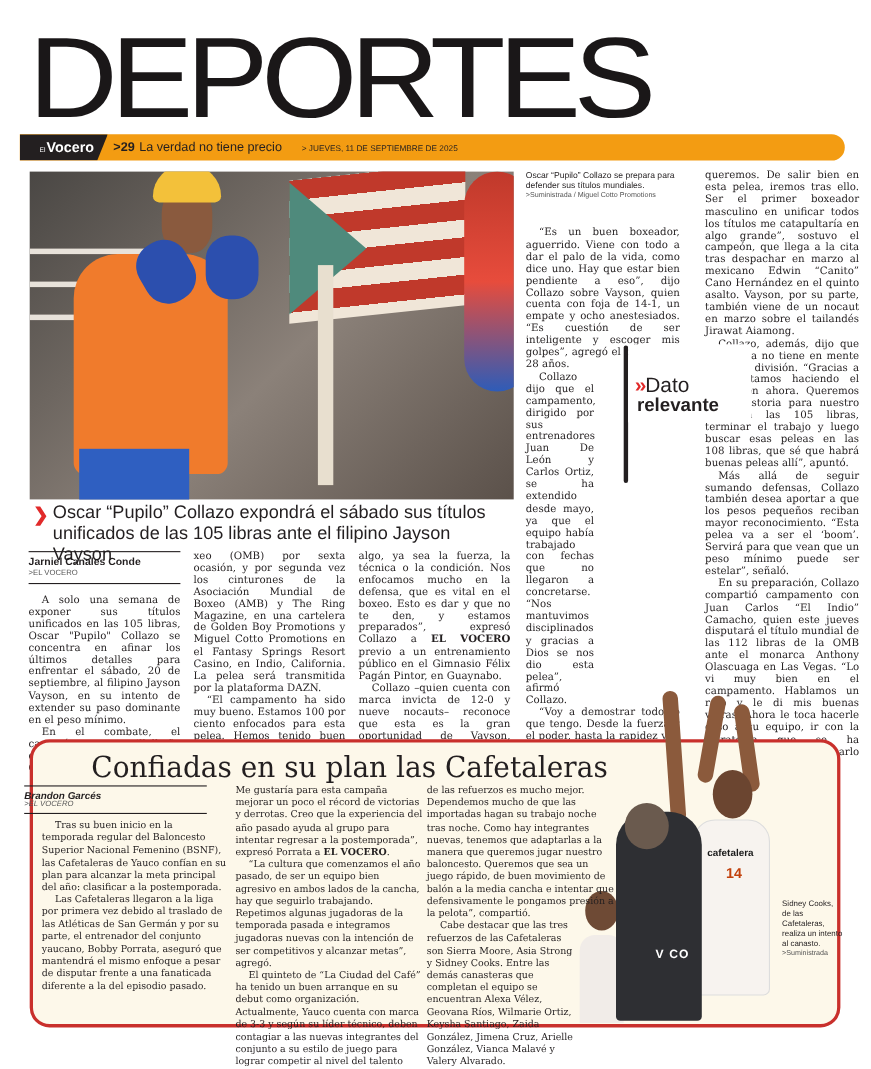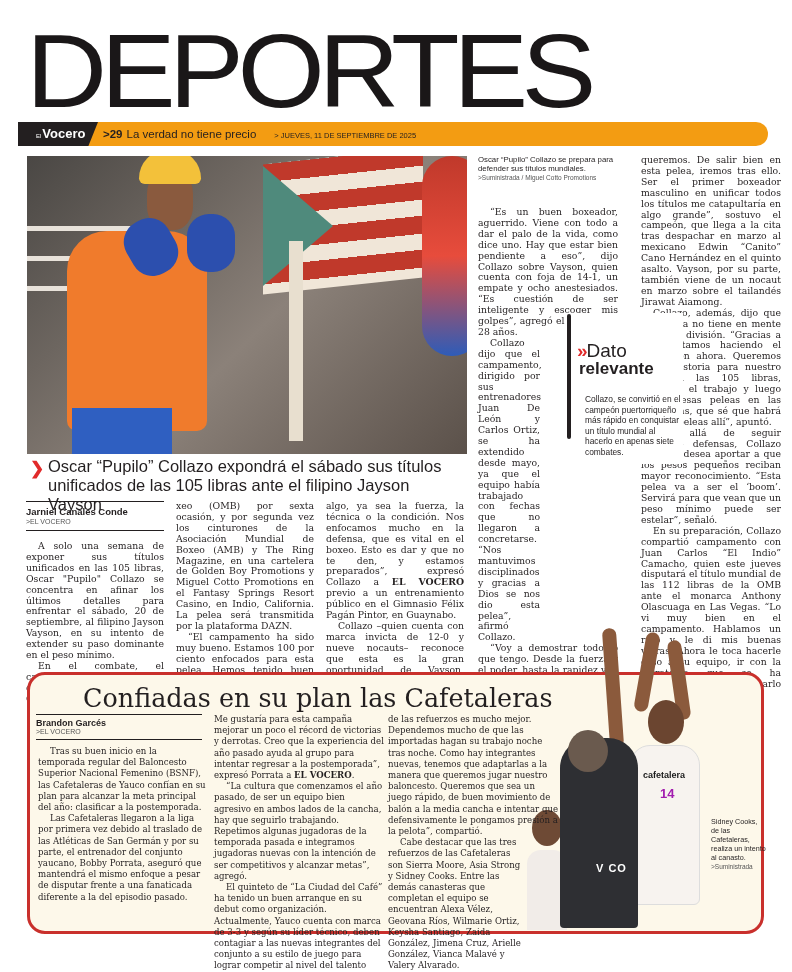--- a/index.html
+++ b/index.html
@@ -62,36 +62,36 @@
   .dato-bar { position: absolute; left: 567px; top: 314px; width: 4px; height: 125px; background: #231f20; border-radius: 2px; }
   .dato .t1 { font-family: "Liberation Sans", sans-serif; font-size: 19px; line-height: 19px; display: block; padding-left: 6px; margin-top: 28px; }
   .dato .t1 .ch { color: #e12a2a; font-weight: 700; letter-spacing: -3px; margin-right: 2px; }
   .dato .t2 { font-family: "Liberation Sans", sans-serif; font-size: 17px; font-weight: 700; line-height: 18px; display: block; padding-left: 8px; }
   .dato .body { font-family: "Liberation Sans", sans-serif; font-size: 8.4px; line-height: 10.6px; margin-top: 16px; padding-left: 14px; }
 
   .box { position: absolute; left: 27px; top: 672px; width: 737px; height: 262px; background: #fdf8ea;
     border: 3.5px solid #c9302c; border-radius: 18px; overflow: hidden; }
   .box-title { position: absolute; left: 83px; top: 682px; font-family: "DejaVu Serif", serif; font-size: 26.5px; line-height: 32px; color: #231f20; white-space: nowrap; transform: scaleX(0.96); transform-origin: left; }
 
-  .byline2 { position: absolute; left: 36px; top: 714px; width: 166px; border-top: 1.5px solid #231f20; border-bottom: 1.5px solid #231f20; padding: 3px 0 4px; }
+  .byline2 { position: absolute; left: 22px; top: 714px; width: 166px; border-top: 1.5px solid #231f20; border-bottom: 1.5px solid #231f20; padding: 3px 0 4px; font-style: italic; }
   .byline2 .name { font-family: "Liberation Sans", sans-serif; font-weight: 700; font-size: 9px; display: block; }
   .byline2 .org { font-family: "Liberation Sans", sans-serif; font-size: 7px; color: #555; display: block; }
 
   .col2 { position: absolute; font-size: 8.6px; line-height: 11.2px; text-align: left; color: #231f20; }
   .col2 p { text-indent: 12px; }
 
   .photo-bball { position: absolute; left: 560px; top: 625px; width: 205px; height: 308px; }
   .arm { position: absolute; width: 14px; border-radius: 7px; background: #8b5a3c; }
   .player1 { position: absolute; left: 560px; top: 738px; width: 78px; height: 190px; border-radius: 30px 30px 4px 4px; background: #2e2f33; }
   .player1-head { position: absolute; left: 568px; top: 730px; width: 40px; height: 42px; border-radius: 50%; background: #6a5a4e; }
   .player2 { position: absolute; left: 630px; top: 745px; width: 70px; height: 160px; border-radius: 20px 20px 6px 6px; background: #f7f3ef; border: 1px solid #ddd; }
   .player2-head { position: absolute; left: 648px; top: 700px; width: 36px; height: 44px; border-radius: 50%; background: #6b4530; }
   .player3 { position: absolute; left: 527px; top: 850px; width: 40px; height: 80px; border-radius: 14px 14px 0 0; background: #f1ece8; }
   .player3-head { position: absolute; left: 532px; top: 810px; width: 30px; height: 36px; border-radius: 50%; background: #6e4a35; }
-  .jersey-num { position: absolute; left: 660px; top: 786px; font-family: "Liberation Sans", sans-serif; font-weight: 700; font-size: 13px; color: #a21caf; }
+  .jersey-num { position: absolute; left: 660px; top: 786px; font-family: "Liberation Sans", sans-serif; font-weight: 700; font-size: 13px; color: #c2410c; }
   .jersey-brand { position: absolute; left: 643px; top: 770px; font-family: "Liberation Sans", sans-serif; font-weight: 700; font-size: 9px; color: #1a1a1a; }
   .shorts-text { position: absolute; left: 596px; top: 862px; font-family: "Liberation Sans", sans-serif; font-weight: 700; font-size: 11px; color: #fff; letter-spacing: 1px; }
 
   .caption2 { position: absolute; left: 711px; top: 817px; width: 56px; font-family: "Liberation Sans", sans-serif; font-size: 7.2px; line-height: 9px; }
   .caption2 .s { display: block; color: #555; font-size: 6.5px; }
 </style>
 </head>
 <body>
 
 <div class="masthead">DEPORTES</div>
@@ -157,21 +157,20 @@
   <p style="text-indent:0">queremos. De salir bien en esta pelea, iremos tras ello. Ser el primer boxeador masculino en unificar todos los títulos me catapultaría en algo grande”, sostuvo el campeón, que llega a la cita tras despachar en marzo al mexicano Edwin “Canito” Cano Hernández en el quinto asalto. Vayson, por su parte, también viene de un nocaut en marzo sobre el tailandés Jirawat Aiamong.</p>
   <p style="padding-left:0">Collazo, además, dijo que por ahora no tiene en mente subir de división. “Gracias a Dios estamos haciendo el peso bien ahora. Queremos hacer historia para nuestro país en las 105 libras, terminar el trabajo y luego buscar esas peleas en las 108 libras, que sé que habrá buenas peleas allí”, apuntó.</p>
   <p>Más allá de seguir sumando defensas, Collazo también desea aportar a que los pesos pequeños reciban mayor reconocimiento. “Esta pelea va a ser el ‘boom’. Servirá para que vean que un peso mínimo puede ser estelar”, señaló.</p>
   <p>En su preparación, Collazo compartió campamento con Juan Carlos “El Indio” Camacho, quien este jueves disputará el título mundial de las 112 libras de la OMB ante el monarca Anthony Olascuaga en Las Vegas. “Lo vi muy bien en el campamento. Hablamos un rato y le di mis buenas vibras. Ahora le toca hacerle caso a su equipo, ir con la estrategia que se ha implantado y ejecutarlo mañana”, concluyó.</p>
 </div>
 
 <div class="dato-bar"></div>
 <div class="dato" style="background:#fff; padding-bottom:6px;">
   <span class="t1"><span class="ch">»</span><span>Dato</span></span>
   <span class="t2">relevante</span>
-  <div class="body">Collazo, se convirtió en el campeón puertorriqueño más rápido en conquistar un título mundial al hacerlo en apenas siete combates.</div>
 </div>
 
 <div class="box"></div>
 <div class="box-title">Confiadas en su plan las Cafetaleras</div>
 
 <div class="byline2">
   <span class="name">Brandon Garcés</span>
   <span class="org">&gt;EL VOCERO</span>
 </div>
 

